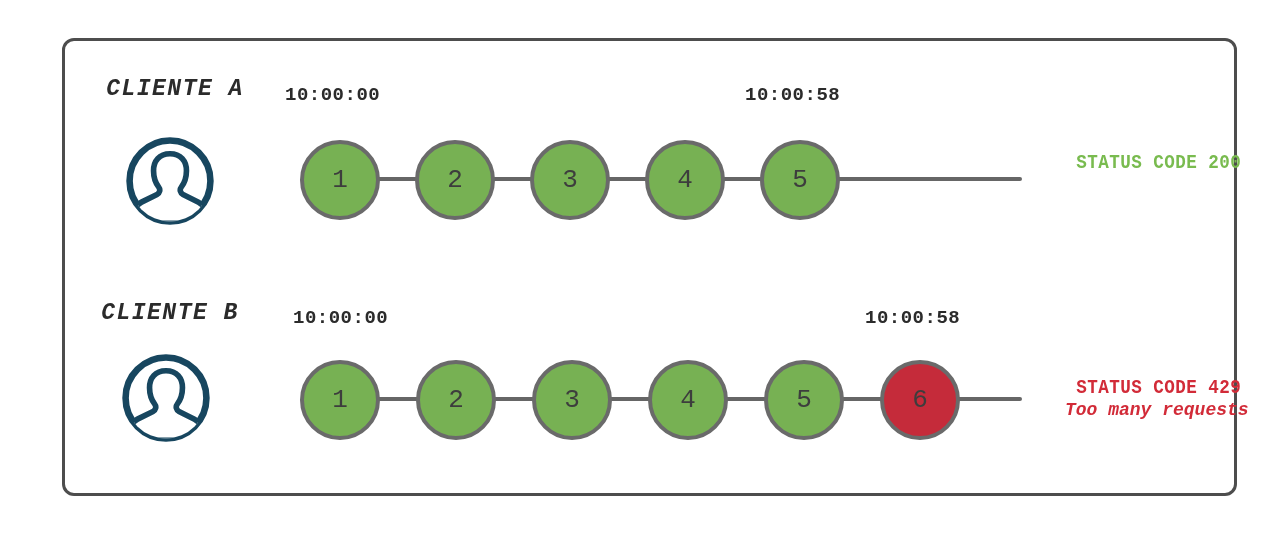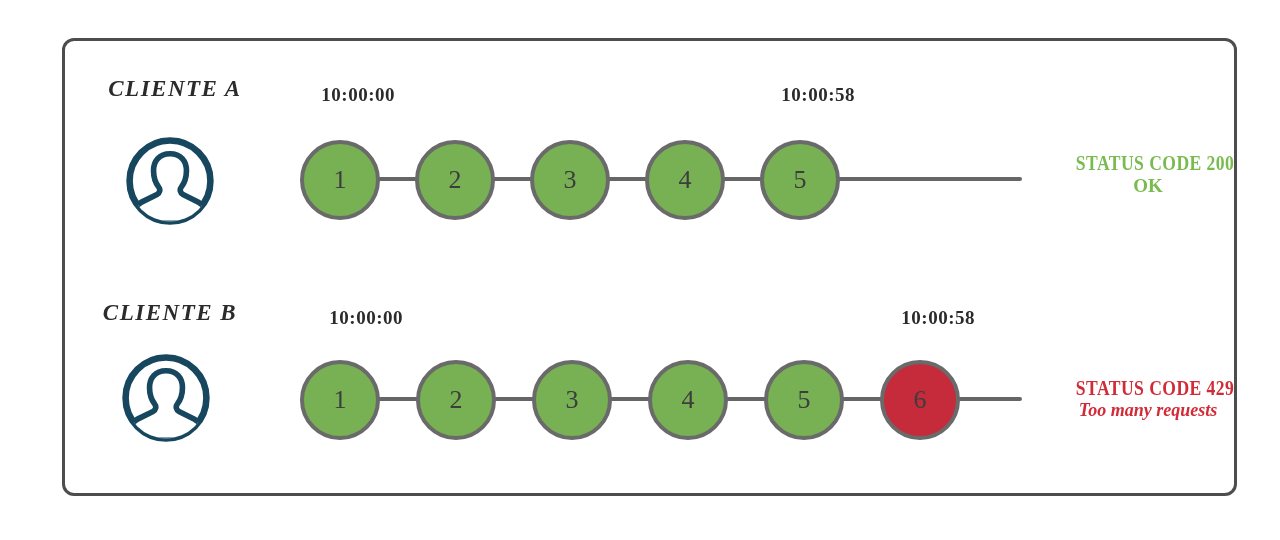--- a/index.html
+++ b/index.html
@@ -1,31 +1,31 @@
 <!DOCTYPE html>
 <html style="--success: #77b153; --blocked: #c52b3a; --success-text: #79bb4f; --error-text: #d22b38; --avatar: #17465f; --stroke: #666666;"><head>
 <meta charset="utf-8">
 <style>
   html,body{margin:0;padding:0;background:#ffffff;}
   .canvas{
     position:relative;width:1280px;height:540px;background:#ffffff;overflow:hidden;
-    font-family:Liberation Serif, serif;
+    font-family:Liberation Mono, monospace;
   }
   .frame{
     position:absolute;left:62px;top:38px;width:1175px;height:458px;
     border:3px solid #4d4d4d;border-radius:12px;background:#ffffff;box-sizing:border-box;
   }
   .client-name{
     position:absolute;width:160px;text-align:center;
     font-size:23px;font-weight:700;font-style:italic;letter-spacing:1.5px;
     color:#2b2b2b;
   }
   .avatar{position:absolute;width:94px;height:94px;}
   .timestamp{
-    position:absolute;width:110px;text-align:right;
+    position:absolute;width:110px;text-align:left;
     font-size:19px;font-weight:700;letter-spacing:.5px;color:#2b2b2b;
   }
   .track{
     position:absolute;height:4px;background:#666666;border-radius:2px;
   }
   .req{
     position:absolute;width:80px;height:80px;border-radius:50%;
     border:4px solid #6a6a6a;box-sizing:border-box;
     display:flex;align-items:center;justify-content:center;
     font-size:26px;color:#3d3d3d;
@@ -82,21 +82,20 @@
     </div>
   <div class="req success" style="left:645px;top:140px;">
     <span>4</span>
     </div>
   <div class="req success" style="left:760px;top:140px;">
     <span>5</span>
     </div>
 
   <div class="status-block" style="left:1026px;top:152px;">
     <span class="status-code success-text">STATUS CODE 200</span>
-    <div class="status-msg success-text">OK</div>
   </div>
 
   <div class="client-name" style="left:90px;top:300px;text-align:center;">CLIENTE B</div>
 
   <div class="avatar" style="left:119px;top:351px;">
     <svg viewBox="0 0 100 100" width="94" height="94" aria-hidden="true">
       <defs>
           <clipPath id="clipB">
             <circle cx="50" cy="50" r="43"></circle>
           </clipPath>

